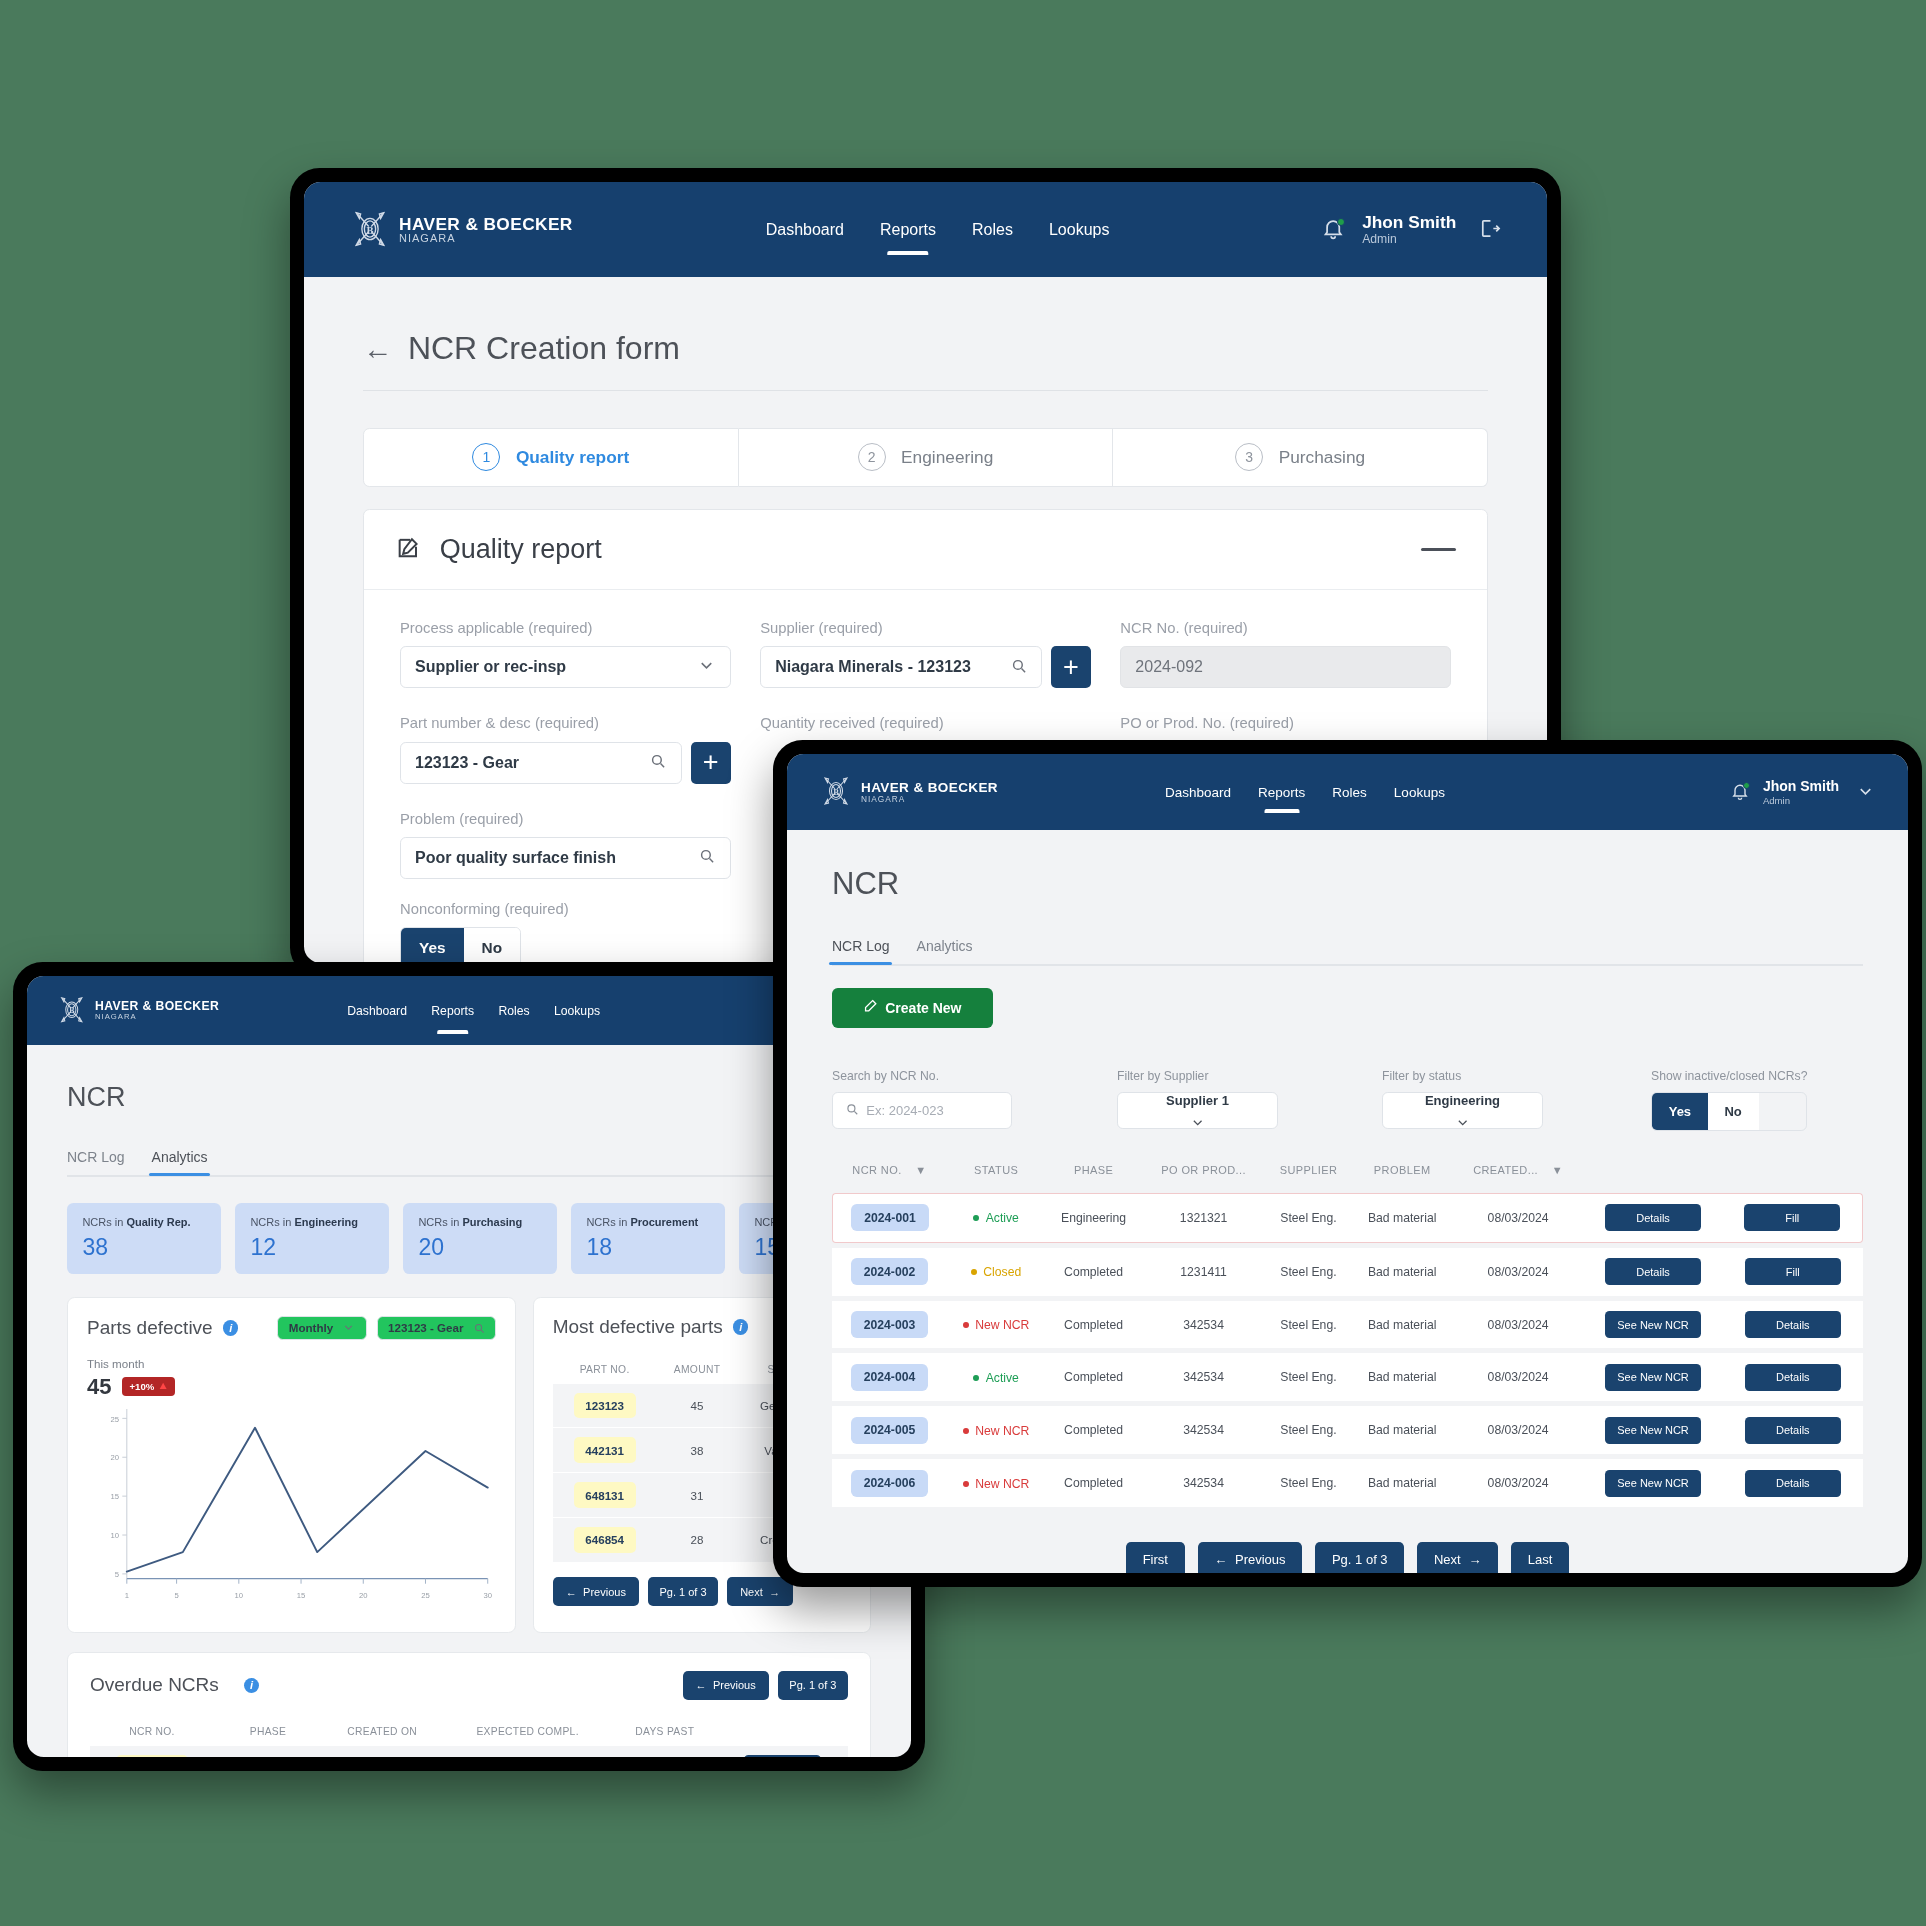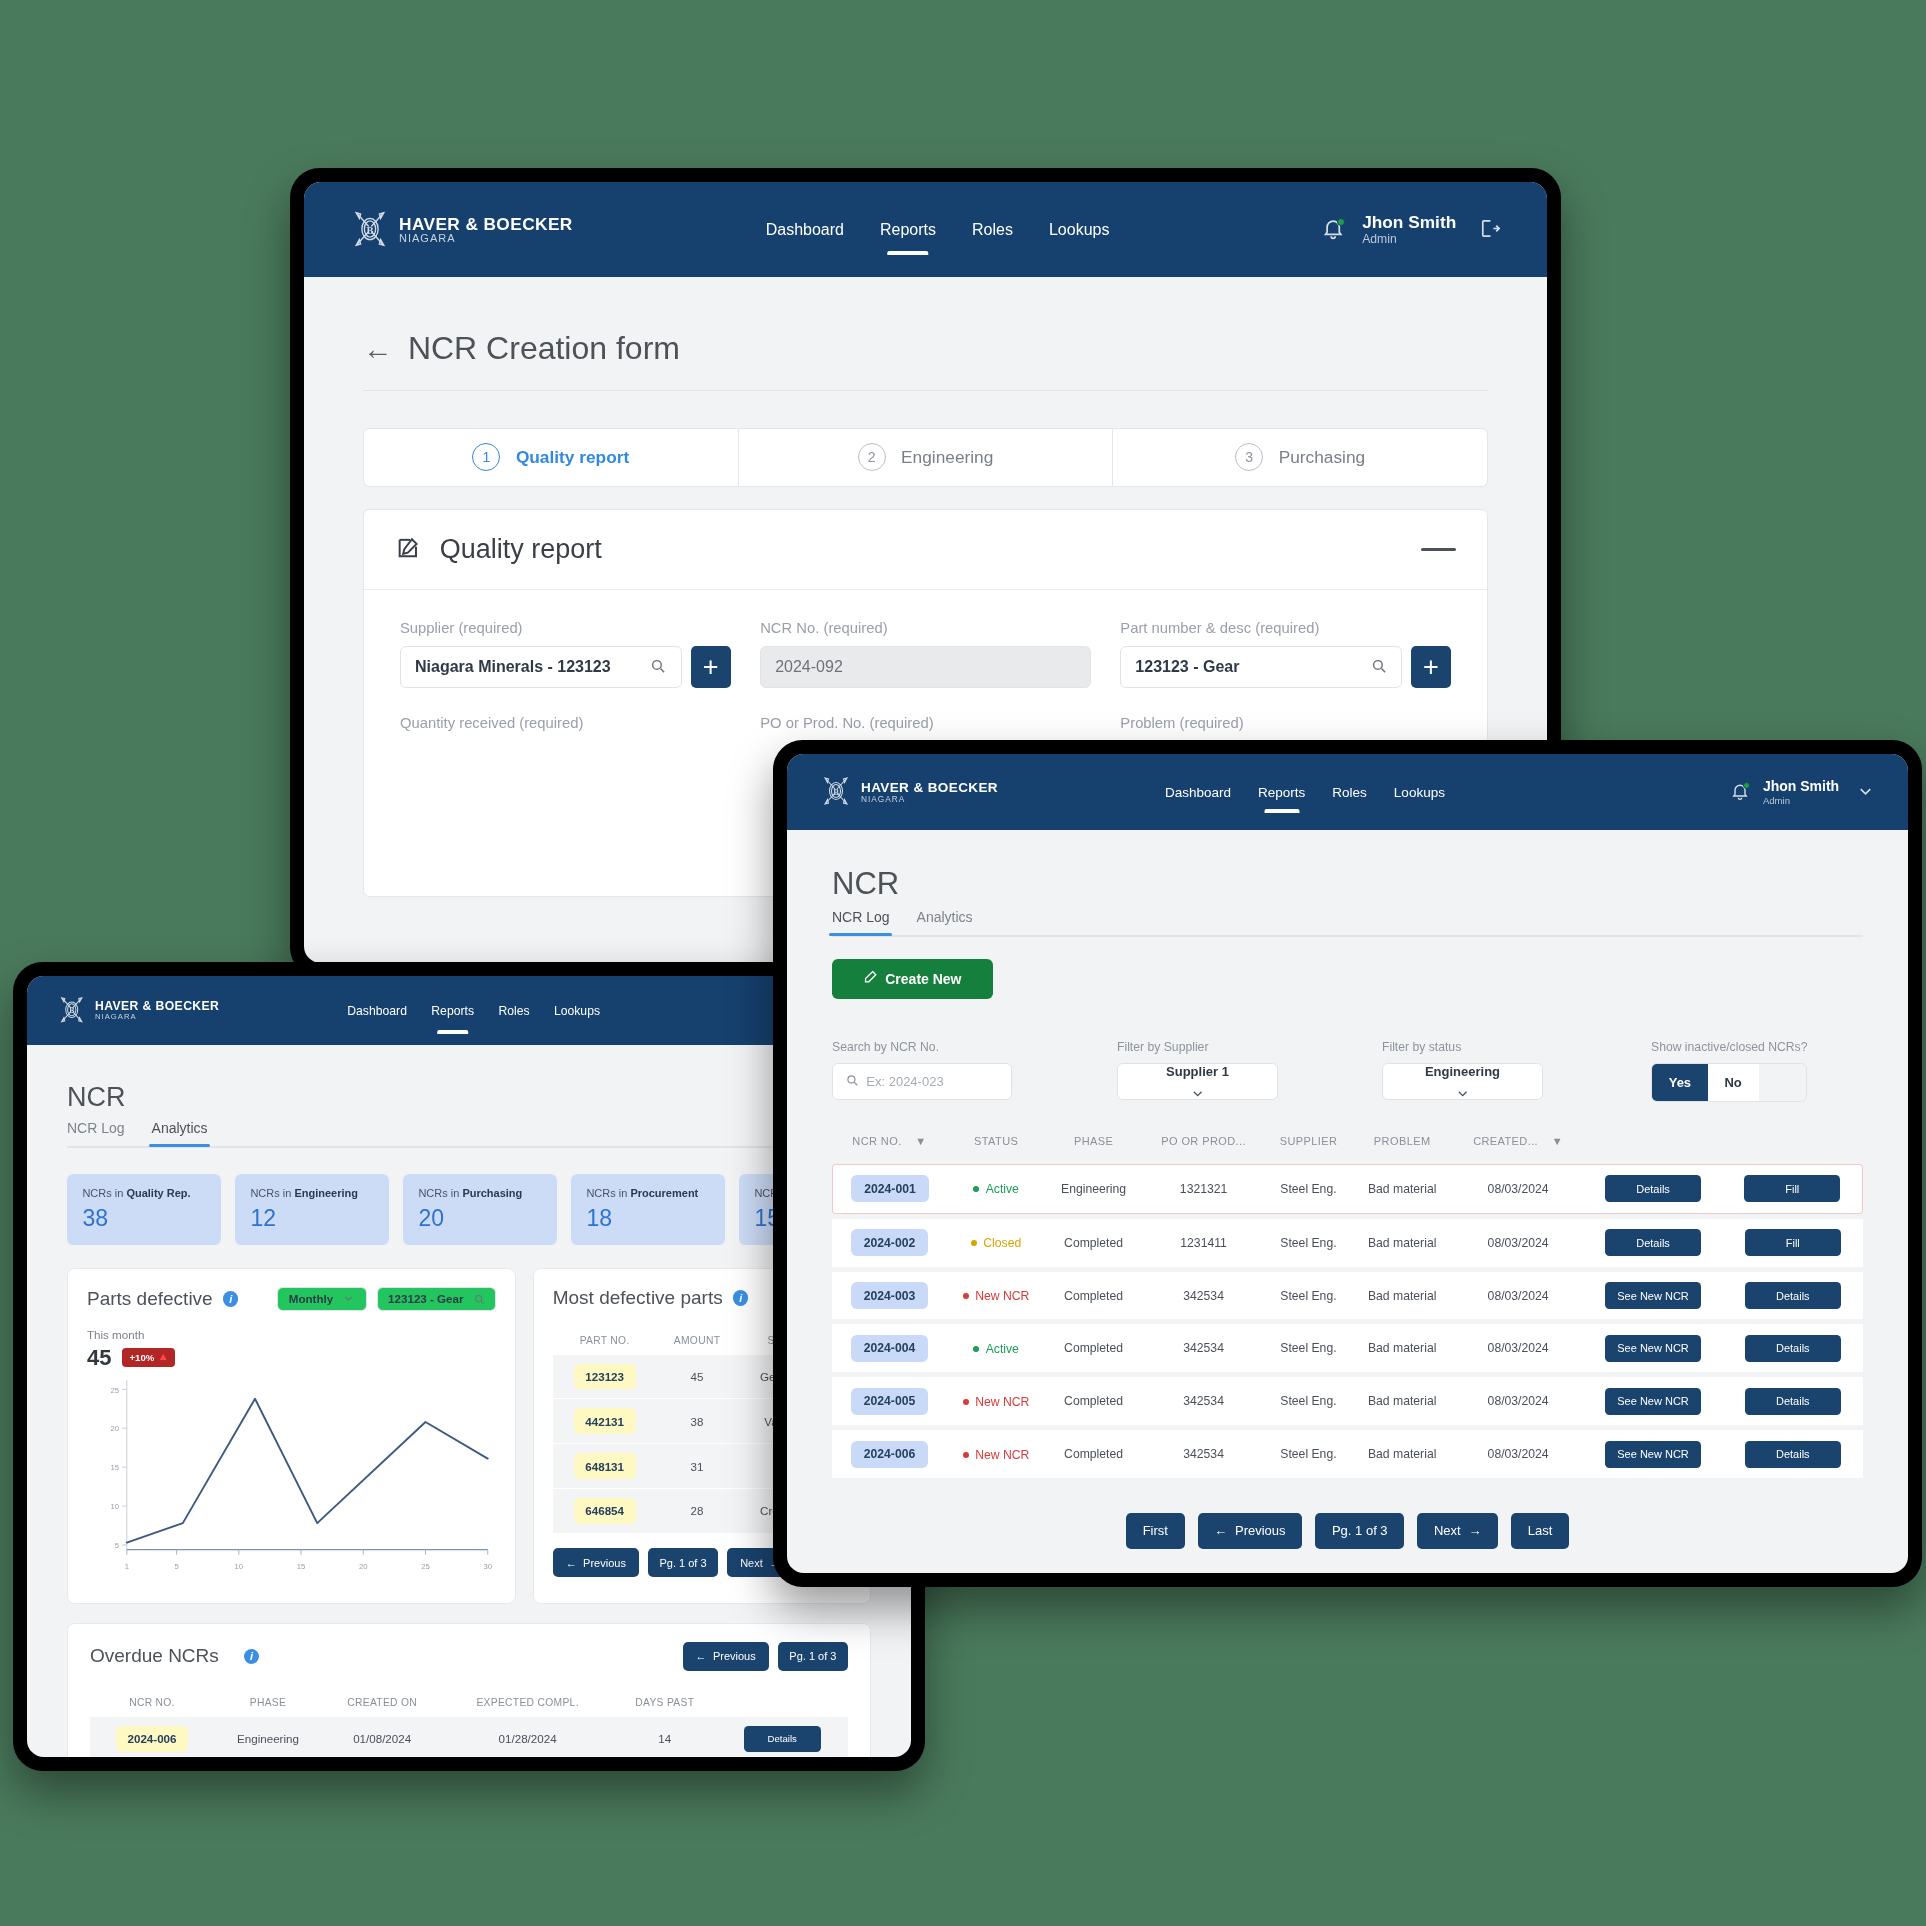--- a/index.html
+++ b/index.html
@@ -135,21 +135,21 @@
   #w-dash .navbar { height: 69px; padding: 0 29.5px; }
   #w-dash .brand-logo svg { width: 29.5px; height: 29.5px; }
   #w-dash .brand-name { font-size: 12.2px; }
   #w-dash .brand-sub { font-size: 7.7px; }
   #w-dash .navlinks { gap: 24.4px; margin-left: 128px; }
   #w-dash .navlink { font-size: 12.2px; }
   #w-dash .bell-wrap svg { width: 18px; height: 18px; }
   #w-dash .bell-dot { width: 6.4px; height: 6.4px; right: 0; top: 0.6px; }
   #w-dash .dash-body { padding: 0 40px; }
   #w-dash .dash-title { font-size: 27px; color: #4d5158; padding-top: 37px; }
-  .subtabs { display: flex; gap: 27px; margin-top: 7px; position: relative; padding-bottom: 10.3px; }
+  .subtabs { display: flex; gap: 27px; margin-top: 36px; position: relative; padding-bottom: 10.3px; }
   .subtab { font-size: 14px; color: #7d838c; cursor: pointer; position: relative; }
   .subtab.active { color: #4d5158; }
   .subtab.active::after { content:""; position:absolute; left:-2.6px; right:-2.6px; bottom:-11px; height:3.2px; background:#3b8fe3; border-radius:1.9px; }
   .subtabs-rule { height: 1.3px; background: #e1e4e8; width: 100%; }
 
   .kpis { display: flex; gap: 14px; margin-top: 26px; }
   .kpi { background: #cddcf6; border-radius: 6.4px; padding: 13px 15.4px; min-width: 154px; flex: 1; }
   .kpi-lbl { font-size: 11px; color: #4a5466; }
   .kpi-lbl b { color: #2c3a4f; }
   .kpi-val { font-size: 23px; color: #2d72cf; margin-top: 6.4px; }
@@ -311,20 +311,31 @@
                   <path d="M4 5v14h14v-8"></path>
                   <path d="M14.5 4.5l4 4L11 16l-4 1 1-4z"></path>
               </svg>
             </span>
             <span class="panel-title">Quality report</span>
             <span class="panel-collapse"></span>
           </div>
 
           <div class="form-grid">
 
+            <div class="fld-wrap">
+              <div class="fld-lbl">Process applicable (required)</div>
+              <div class="inp inp-h">
+                <span>Supplier or rec-insp</span>
+                <span style="margin-left:auto">
+                  <svg viewBox="0 0 24 24" width="19" height="19" fill="none" stroke="#6b7079" stroke-width="2">
+                      <path d="M6 9l6 6 6-6"></path>
+                    </svg>
+                </span>
+              </div>
+            </div>
             <div class="fld-wrap">
               <div class="fld-lbl">Supplier (required)</div>
               <div class="fld-row">
                 <div class="inp inp-h">
                   <span>Niagara Minerals - 123123</span>
                   <span style="margin-left:auto">
                     <svg viewBox="0 0 24 24" width="17.3" height="17.3" fill="none" stroke="#6b7079" stroke-width="2">
                         <circle cx="11" cy="11" r="6"></circle>
                         <path d="M16 16l5 5"></path>
                       </svg>

